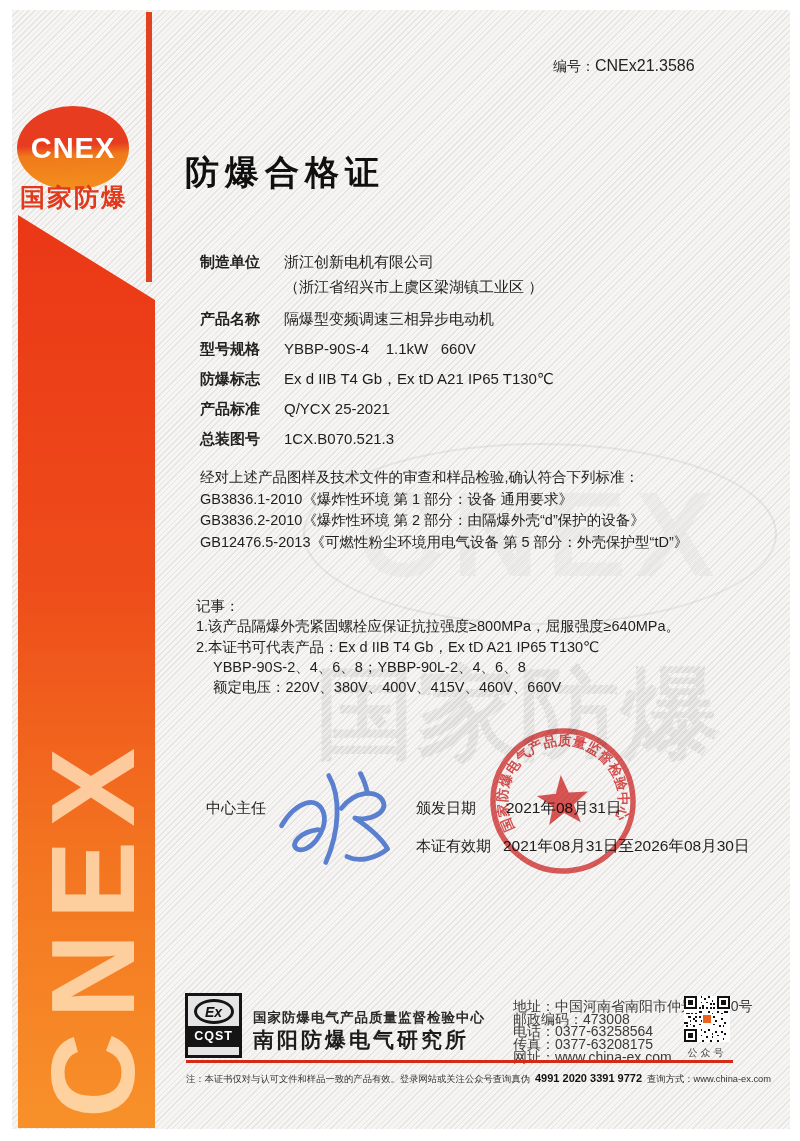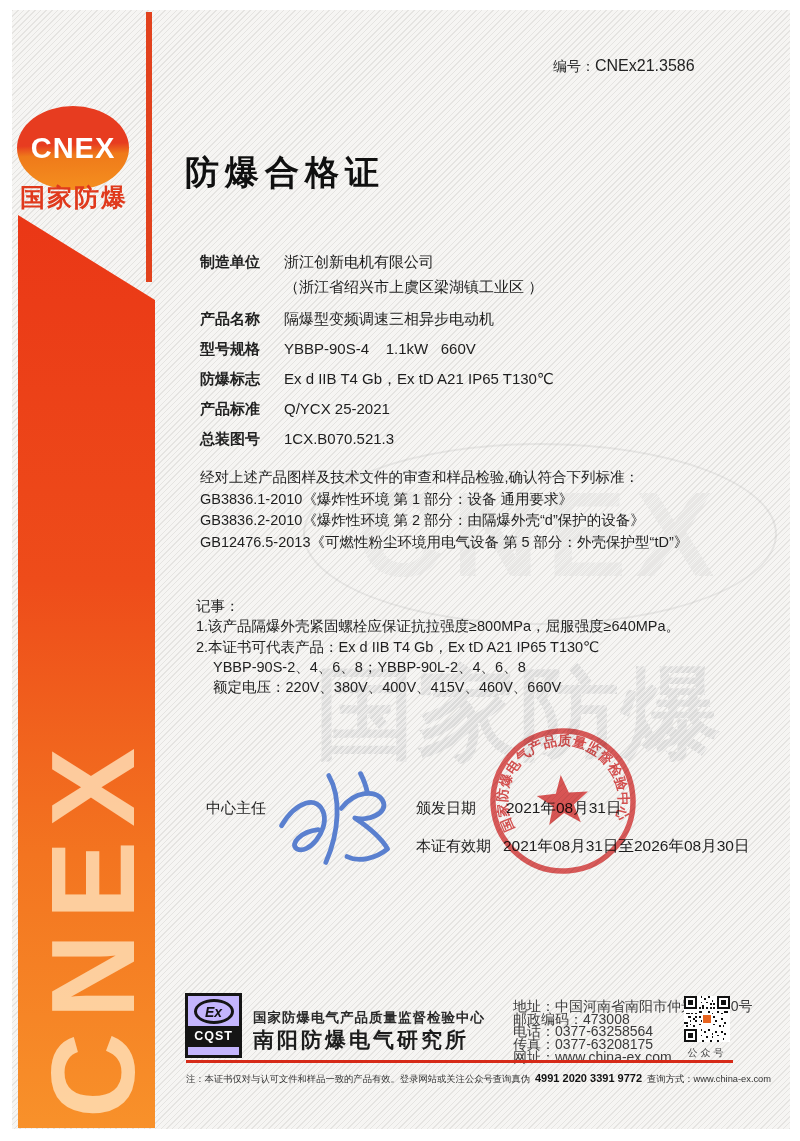--- a/index.html
+++ b/index.html
@@ -75,21 +75,21 @@
   .stds div{height:21.6px;line-height:21.6px;white-space:nowrap;}
   .notes{left:196px;top:596px;font-size:14.5px;}
   .notes div{height:20.3px;line-height:20.3px;white-space:nowrap;}
   .notes .indent{padding-left:17px;}
   
   .small-lbl{font-size:15px;font-weight:400;color:#222;white-space:nowrap;}
   .date-val{font-size:15.5px;color:#1d1d1d;white-space:nowrap;}
   .sig{left:268px;top:760px;width:135px;height:118px;}
   .stamp{left:483px;top:721px;width:160px;height:160px;mix-blend-mode:multiply;opacity:.92;transform:rotate(-5deg);}
   
-  .cqst{left:185px;top:993px;width:57px;height:65px;border:3px solid #151515;background:#c4b5fd;box-sizing:border-box;}
+  .cqst{left:185px;top:993px;width:57px;height:65px;border:3px solid #151515;background:#e5e5e5;box-sizing:border-box;}
   .cqst .ex-oval{
     width:40px;height:25px;border:3px solid #151515;border-radius:50%;
     margin:3px auto 0;display:flex;align-items:center;justify-content:center;
     font-weight:bold;font-style:italic;font-size:14px;color:#111;box-sizing:border-box;
   }
   .cqst .bar{
     margin-top:2px;height:21px;background:#151515;color:#fff;
     font-weight:bold;font-size:12.5px;letter-spacing:1px;text-align:center;line-height:21px;
   }
   .center-name{left:253px;top:1009px;font-size:13.5px;font-weight:600;letter-spacing:1px;color:#2a2a2a;white-space:nowrap;}

